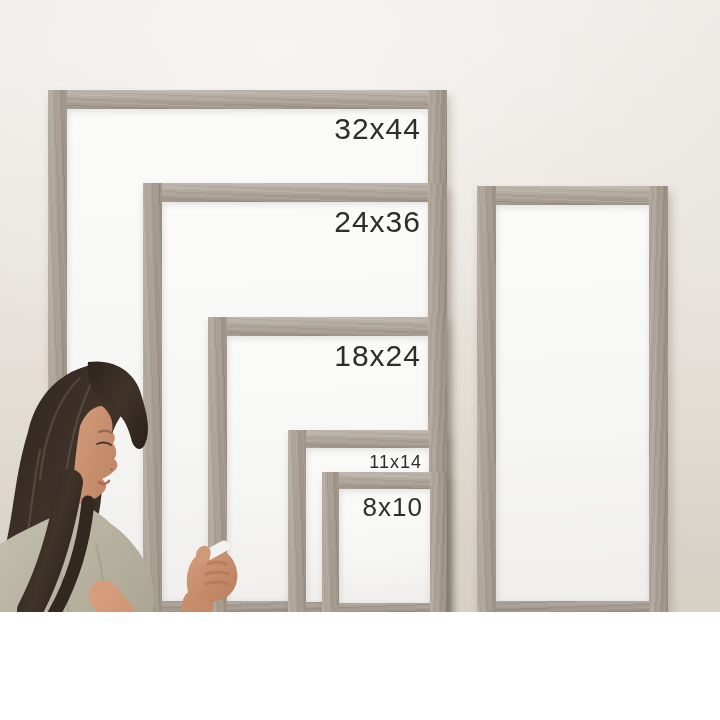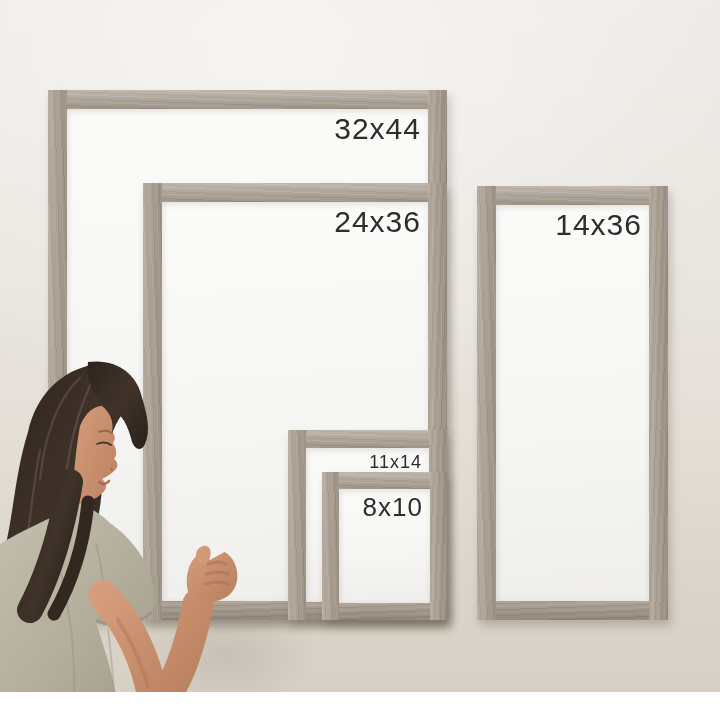--- a/index.html
+++ b/index.html
@@ -1,17 +1,17 @@
 <!DOCTYPE html>
 <html style="--wall: #e8e4de; --wood: #a89d8f; --board: #f8f7f6; --label-text: #2e2d2b; --hair: #382d26; --hair-highlight: #8a7460; --skin: #c78f6e; --skin-shadow: #a96f50; --shirt: #b7b3a0; --shirt-shadow: #9d9a86; --marker-body: #f3f2f0; --marker-band: #766f68;"><head>
 <meta charset="utf-8">
 <style>
   html,body{margin:0;padding:0;background:#ffffff;}
   #stage{
-    position:relative;width:720px;height:692px;overflow:hidden;
+    position:relative;width:720px;height:612px;overflow:hidden;
     font-family:"Liberation Sans", sans-serif;
   }
   
   .wall{
     position:absolute;inset:0;
     background:
       radial-gradient(130% 95% at 38% 8%, rgba(255,255,255,0.55) 0%, rgba(255,255,255,0) 55%),
       linear-gradient(180deg, #edeae6 0%, #e9e5df 42%, #e1dcd3 70%, #d9d3c9 88%, #d6d0c5 100%);
   }
   .figure-wall-shadow{
@@ -84,20 +84,28 @@
 
   <div class="frame f-24x36">
     <div class="board"></div>
     <div class="bar bar-left"></div>
     <div class="bar bar-right"></div>
     <div class="bar bar-top"></div>
     <div class="bar bar-bottom"></div>
     <span class="size-label">24x36</span>
   </div>
 
+  <div class="frame f-18x24">
+    <div class="board"></div>
+    <div class="bar bar-left"></div>
+    <div class="bar bar-right"></div>
+    <div class="bar bar-top"></div>
+    <div class="bar bar-bottom"></div>
+    <span class="size-label">18x24</span>
+  </div>
 
   <div class="frame f-11x14">
     <div class="board"></div>
     <div class="bar bar-left"></div>
     <div class="bar bar-right"></div>
     <div class="bar bar-top"></div>
     <div class="bar bar-bottom"></div>
     <span class="size-label">11x14</span>
   </div>
 
@@ -110,21 +118,20 @@
     <span class="size-label">8x10</span>
   </div>
 
 
   <div class="frame f-14x36">
     <div class="board"></div>
     <div class="bar bar-left"></div>
     <div class="bar bar-right"></div>
     <div class="bar bar-top"></div>
     <div class="bar bar-bottom"></div>
-    <span class="size-label">14x36</span>
   </div>
 
 
   <svg class="woman" viewBox="0 0 340 390" width="340" height="390" aria-hidden="true">
     <defs>
       <linearGradient id="hairG" x1="0" y1="0" x2="1" y2="1">
         <stop offset="0" stop-color="#2e241e"></stop>
         <stop offset="0.5" stop-color="#40332a"></stop>
         <stop offset="1" stop-color="#2a211b"></stop>
       </linearGradient>

